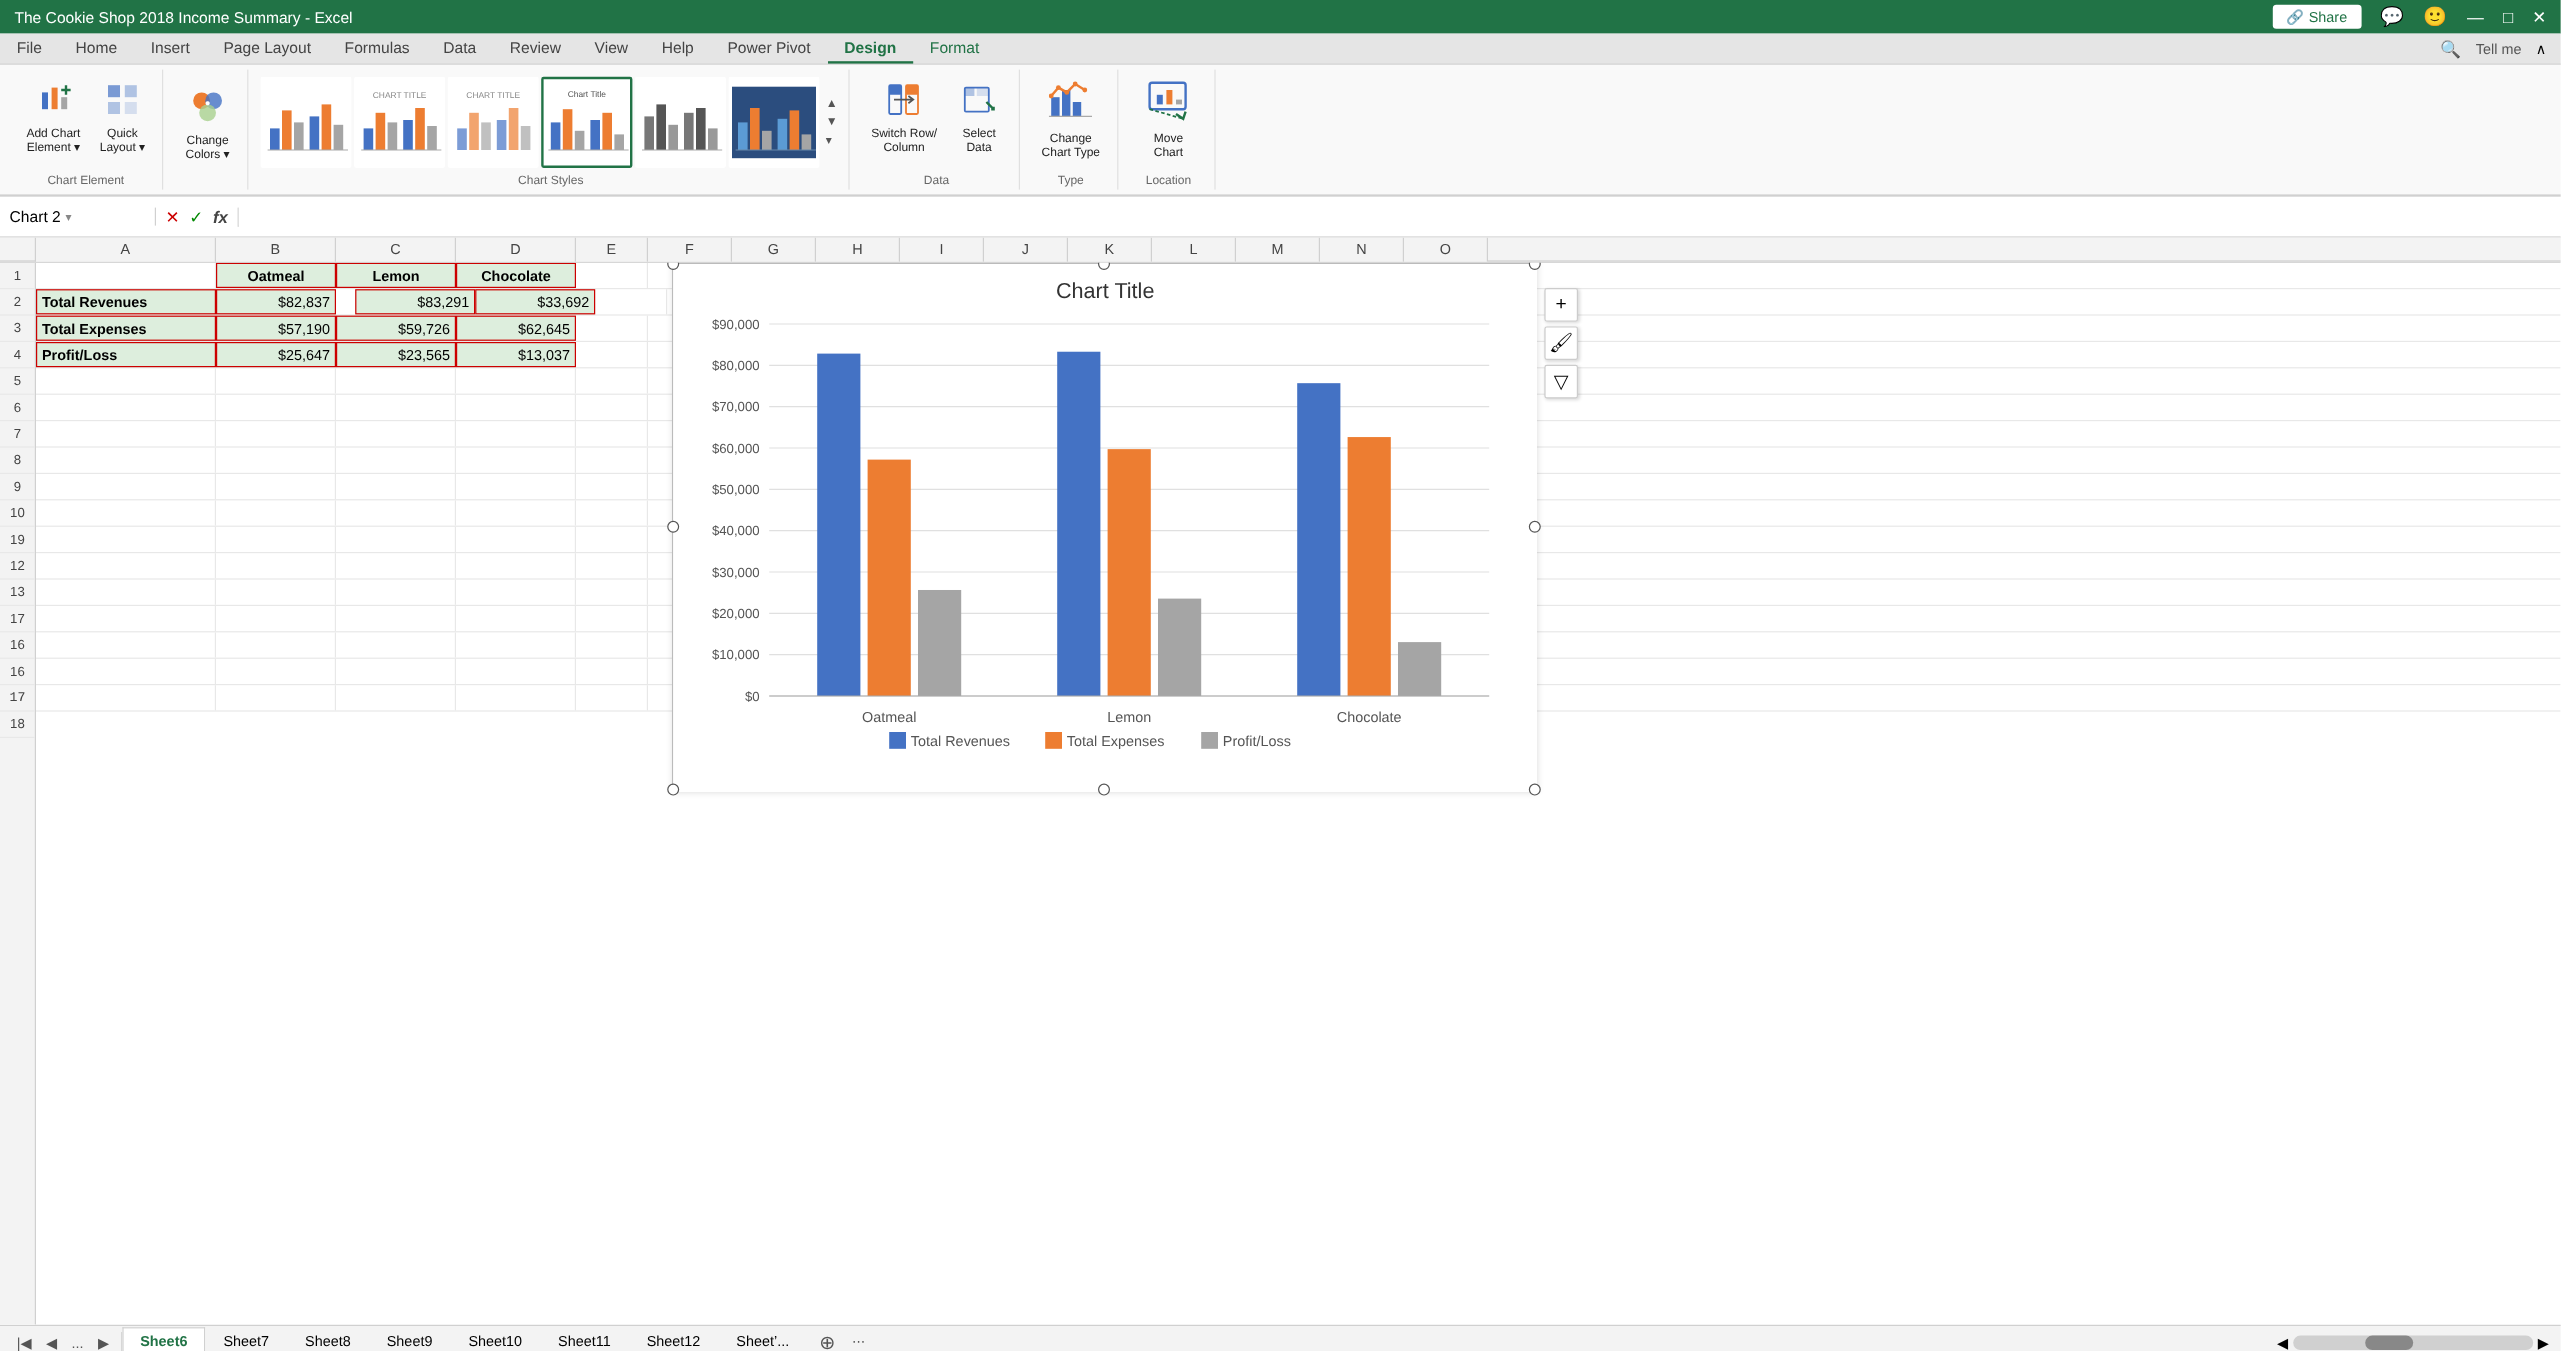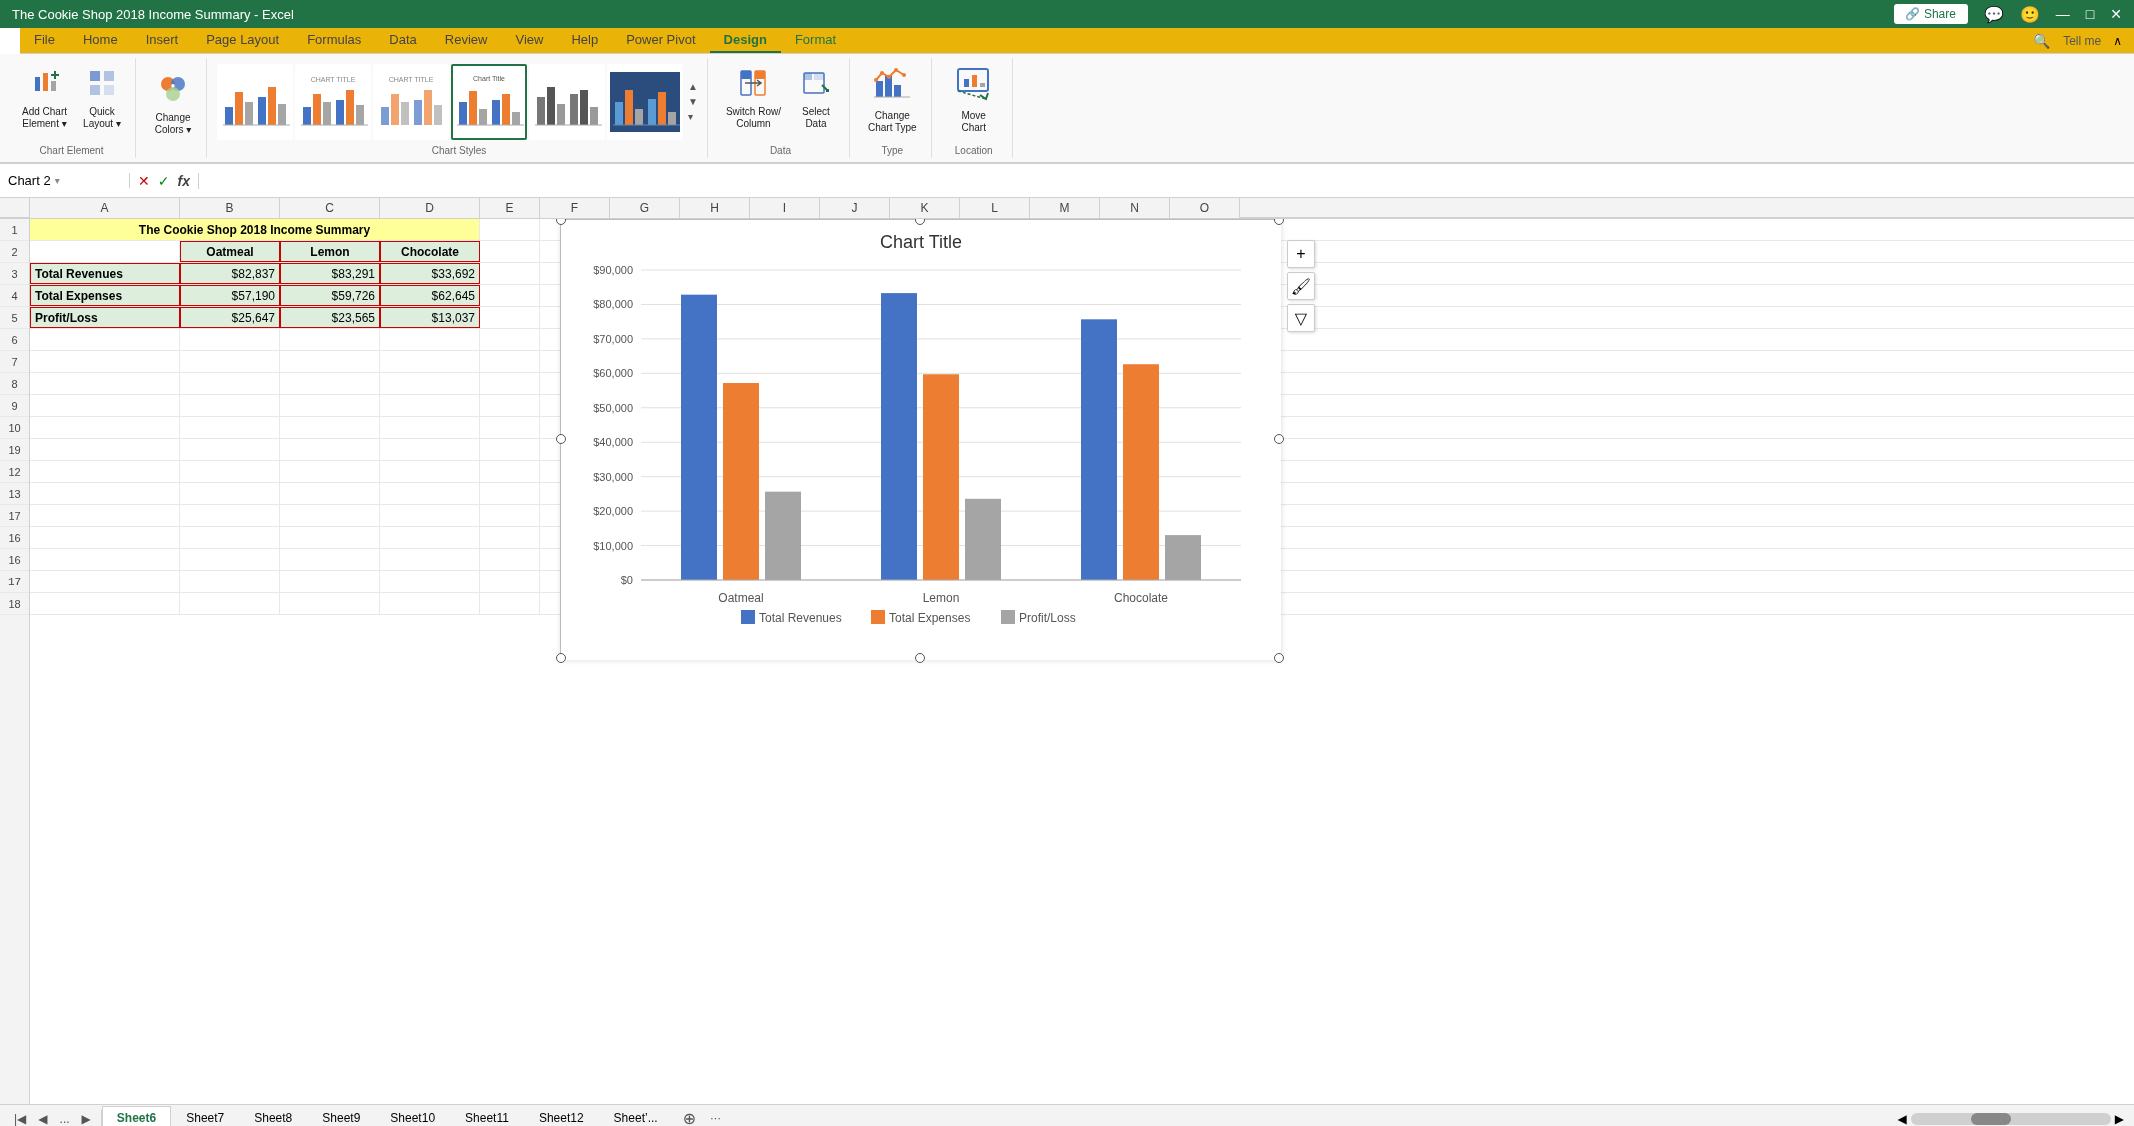--- a/index.html
+++ b/index.html
@@ -1,17 +1,17 @@
 <!DOCTYPE html>
 <html><head>
   <meta charset="utf-8">
   <style>
     * { box-sizing: border-box; margin: 0; padding: 0; }
     body { font-family: 'Segoe UI', Arial, sans-serif; font-size: 12px; background: #fff; overflow: hidden; }
-    .ribbon-tabs { display: flex; background: #eab308; border-bottom: 1px solid #d0d0d0; margin-left: 20px; }
+    .ribbon-tabs { display: flex; background: #e5e5e5; border-bottom: 1px solid #d0d0d0; }
     .ribbon-tab { padding: 4px 14px; font-size: 13px; color: #444; cursor: pointer; }
     .ribbon-tab.active { color: #217346; border-bottom: 2px solid #217346; font-weight: 600; }
     .ribbon-tab.format-tab { color: #217346; }
 
     .ribbon-body { display: flex; align-items: stretch; background: #f9f9f9; border-bottom: 2px solid #d0d0d0; padding: 4px 8px; gap: 4px; min-height: 110px; }
     .ribbon-group { display: flex; flex-direction: column; align-items: center; border-right: 1px solid #e0e0e0; padding: 0 8px; min-width: 60px; }
     .ribbon-group-label { font-size: 10px; color: #666; margin-top: auto; padding-top: 4px; padding-bottom: 2px; }
     .ribbon-group-content { display: flex; align-items: center; gap: 4px; flex: 1; }
     .ribbon-btn { display: flex; flex-direction: column; align-items: center; justify-content: center; padding: 4px 6px; cursor: pointer; border-radius: 3px; min-width: 50px; text-align: center; font-size: 10px; color: #222; line-height: 1.2; }
     .ribbon-btn .icon { font-size: 22px; margin-bottom: 2px; }
@@ -351,55 +351,41 @@
         <div class="row-number" style="height: 22px; min-height: 22px; border-bottom: 1px solid rgb(232, 232, 232);">13</div>
         <div class="row-number" style="height: 22px; min-height: 22px; border-bottom: 1px solid rgb(232, 232, 232);">17</div>
         <div class="row-number" style="height: 22px; min-height: 22px; border-bottom: 1px solid rgb(232, 232, 232);">16</div>
         <div class="row-number" style="height: 22px; min-height: 22px; border-bottom: 1px solid rgb(232, 232, 232);">16</div>
         <div class="row-number" style="height: 22px; min-height: 22px; border-bottom: 1px solid rgb(232, 232, 232); font-family: Liberation Mono, monospace;">17</div>
         <div class="row-number" style="height: 22px; min-height: 22px; border-bottom: 1px solid rgb(232, 232, 232);">18</div>
       </div>
 
     <div class="grid-area" id="grid-area" style="position: relative;">
 
-    <div class="grid-row" style="height: 22px; min-height: 22px;">
-          <div class="grid-cell" style="width: 450px; min-width: 450px; background: rgb(255, 255, 153); font-weight: bold; text-align: center; justify-content: center;">The Cookie Shop 2018 Income Summary</div>
-          <div class="grid-cell" style="width: 60px; min-width: 60px;"></div>
-          <div class="grid-cell" style="width: 70px; min-width: 70px;"></div>
-          <div class="grid-cell" style="width: 70px; min-width: 70px;"></div>
-          <div class="grid-cell" style="width: 70px; min-width: 70px;"></div>
-          <div class="grid-cell" style="width: 70px; min-width: 70px;"></div>
-          <div class="grid-cell" style="width: 70px; min-width: 70px;"></div>
-          <div class="grid-cell" style="width: 70px; min-width: 70px;"></div>
-          <div class="grid-cell" style="width: 70px; min-width: 70px;"></div>
-          <div class="grid-cell" style="width: 70px; min-width: 70px;"></div>
-          <div class="grid-cell" style="width: 70px; min-width: 70px;"></div>
-          <div class="grid-cell" style="width: 70px; min-width: 70px;"></div>
-        </div>
         <div class="grid-row" style="height: 22px; min-height: 22px;">
           <div class="grid-cell" style="width: 150px; min-width: 150px;"></div>
           <div class="grid-cell" style="width: 100px; min-width: 100px; background: rgb(221, 238, 221); font-weight: bold; text-align: center; justify-content: center; border: 1px solid rgb(204, 0, 0);">Oatmeal</div>
           <div class="grid-cell" style="width: 100px; min-width: 100px; background: rgb(221, 238, 221); font-weight: bold; text-align: center; justify-content: center; border: 1px solid rgb(204, 0, 0);">Lemon</div>
           <div class="grid-cell" style="width: 100px; min-width: 100px; background: rgb(221, 238, 221); font-weight: bold; text-align: center; justify-content: center; border: 1px solid rgb(204, 0, 0);">Chocolate</div>
           <div class="grid-cell" style="width: 60px; min-width: 60px;"></div>
           <div class="grid-cell" style="width: 70px; min-width: 70px;"></div>
           <div class="grid-cell" style="width: 70px; min-width: 70px;"></div>
           <div class="grid-cell" style="width: 70px; min-width: 70px;"></div>
           <div class="grid-cell" style="width: 70px; min-width: 70px;"></div>
           <div class="grid-cell" style="width: 70px; min-width: 70px;"></div>
           <div class="grid-cell" style="width: 70px; min-width: 70px;"></div>
           <div class="grid-cell" style="width: 70px; min-width: 70px;"></div>
           <div class="grid-cell" style="width: 70px; min-width: 70px;"></div>
           <div class="grid-cell" style="width: 70px; min-width: 70px;"></div>
           <div class="grid-cell" style="width: 70px; min-width: 70px;"></div>
         </div>
         <div class="grid-row" style="height: 22px; min-height: 22px;">
           <div class="grid-cell" style="width: 150px; min-width: 150px; background: rgb(221, 238, 221); font-weight: bold; border: 1px solid rgb(204, 0, 0);">Total Revenues</div>
           <div class="grid-cell" style="width: 100px; min-width: 100px; background: rgb(221, 238, 221); text-align: right; justify-content: flex-end; border: 1px solid rgb(204, 0, 0);">$82,837</div>
-          <div class="grid-cell" style="width: 100px; min-width: 100px; background: rgb(221, 238, 221); text-align: right; justify-content: flex-end; border: 1px solid rgb(204, 0, 0);">$83,291</div>
+          <div class="grid-cell" style="width: 100px; min-width: 100px; background: rgb(221, 238, 221); text-align: right; justify-content: flex-end; border: 1px solid rgb(204, 0, 0); margin-left: 16px;">$83,291</div>
           <div class="grid-cell" style="width: 100px; min-width: 100px; background: rgb(221, 238, 221); text-align: right; justify-content: flex-end; border: 1px solid rgb(204, 0, 0);">$33,692</div>
           <div class="grid-cell" style="width: 60px; min-width: 60px;"></div>
           <div class="grid-cell" style="width: 70px; min-width: 70px;"></div>
           <div class="grid-cell" style="width: 70px; min-width: 70px;"></div>
           <div class="grid-cell" style="width: 70px; min-width: 70px;"></div>
           <div class="grid-cell" style="width: 70px; min-width: 70px;"></div>
           <div class="grid-cell" style="width: 70px; min-width: 70px;"></div>
           <div class="grid-cell" style="width: 70px; min-width: 70px;"></div>
           <div class="grid-cell" style="width: 70px; min-width: 70px;"></div>
           <div class="grid-cell" style="width: 70px; min-width: 70px;"></div>

